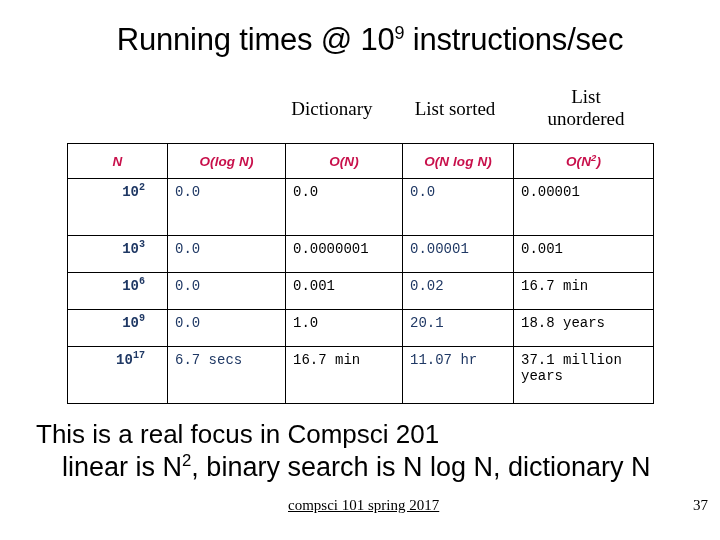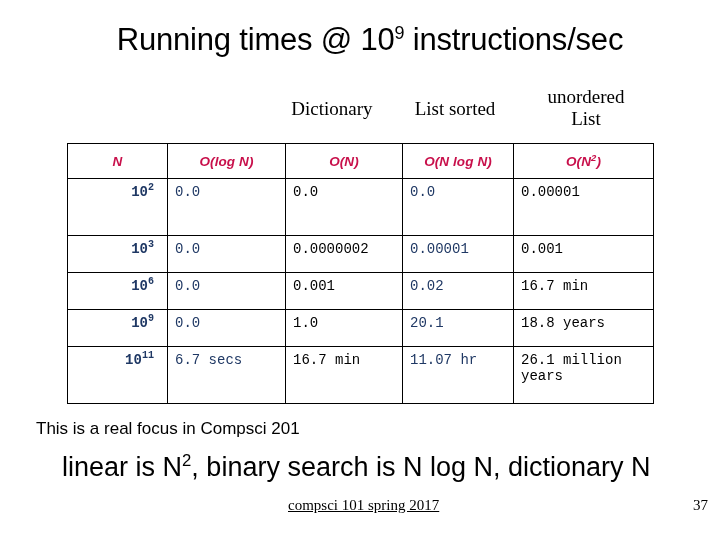--- a/index.html
+++ b/index.html
@@ -107,21 +107,21 @@
     font-size: 0.7em;
     vertical-align: super;
     line-height: 0;
   }
 
   .perf-table tbody tr { }
   .perf-table tbody td {
     font-family: "Liberation Mono", monospace;
     font-size: 14px;
     letter-spacing: 0px;
-    padding: 5px 13px 5px 7px;
+    padding: 5px 22px 5px 7px;
   }
 
   td.cell-n {
     text-align: right;
     font-family: "Liberation Sans", sans-serif;
     font-size: 14.5px;
     font-weight: bold;
     color: #1F3864;
     padding-right: 10px;
   }
@@ -134,21 +134,21 @@
   td.black { color: #000000; }
 
   tr.r-tall td  { height: 46px; }
   tr.r-short td { height: 26px; }
 
   
   .body-line1 {
     position: absolute;
     left: 36px;
     top: 419px;
-    font-size: 17px;
+    font-size: 26px;
     color: #000000;
     font-family: "Liberation Sans", sans-serif;
   }
   .body-line2 {
     position: absolute;
     left: 62px;
     top: 452px;
     font-size: 27px;
     color: #000000;
     font-family: "Liberation Sans", sans-serif;
@@ -183,22 +183,22 @@
 <body>
 
 <div class="slide">
 
   <div class="slide-title"><span>Running times @ 10</span><sup>9</sup><span> instructions/sec</span></div>
 
   <div class="caption-row">
     <div class="caption cap-dictionary">Dictionary</div>
     <div class="caption cap-listsorted">List sorted</div>
     <div class="caption cap-listunordered">
+      <div>List</div>
       <div>unordered</div>
-      <div>List</div>
     </div>
   </div>
 
   <table class="perf-table">
     <colgroup>
       <col class="c-n">
         <col class="c-logn">
         <col class="c-n1">
         <col class="c-nlogn">
         <col class="c-n2">
@@ -216,44 +216,44 @@
       <tr class="r-tall">
         <td class="cell-n"><span>10</span><sup>2</sup></td>
         <td class="navy">0.0</td>
         <td class="black">0.0</td>
         <td class="navy">0.0</td>
         <td class="black">0.00001</td>
       </tr>
       <tr class="r-short">
         <td class="cell-n"><span>10</span><sup>3</sup></td>
         <td class="navy">0.0</td>
-        <td class="black">0.0000002</td>
+        <td class="black">0.0000001</td>
         <td class="navy">0.00001</td>
         <td class="black">0.001</td>
       </tr>
       <tr class="r-short">
         <td class="cell-n"><span>10</span><sup>6</sup></td>
         <td class="navy">0.0</td>
         <td class="black">0.001</td>
         <td class="navy">0.02</td>
         <td class="black">16.7 min</td>
       </tr>
       <tr class="r-short">
         <td class="cell-n"><span>10</span><sup>9</sup></td>
         <td class="navy">0.0</td>
         <td class="black">1.0</td>
         <td class="navy">20.1</td>
         <td class="black">18.8 years</td>
       </tr>
       <tr class="r-tall">
-        <td class="cell-n"><span>10</span><sup>11</sup></td>
+        <td class="cell-n"><span>10</span><sup>17</sup></td>
         <td class="navy">6.7 secs</td>
         <td class="black">16.7 min</td>
         <td class="navy">11.07 hr</td>
-        <td class="black">26.1 million years</td>
+        <td class="black">37.1 million years</td>
       </tr>
     </tbody>
   </table>
 
   <div class="body-line1">This is a real focus in Compsci 201</div>
   <div class="body-line2"><span>linear is N</span><sup>2</sup><span>, binary search is N log N, dictionary N</span></div>
 
   <div class="footer-course">compsci 101 spring 2017</div>
   <div class="footer-page">37</div>
 

